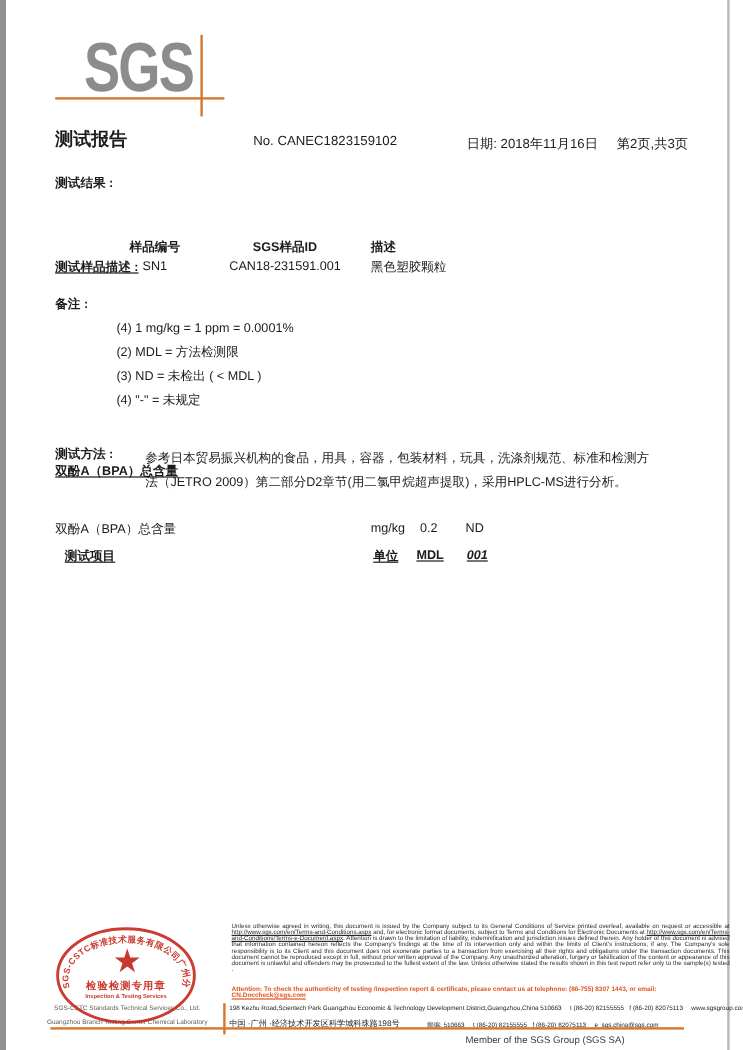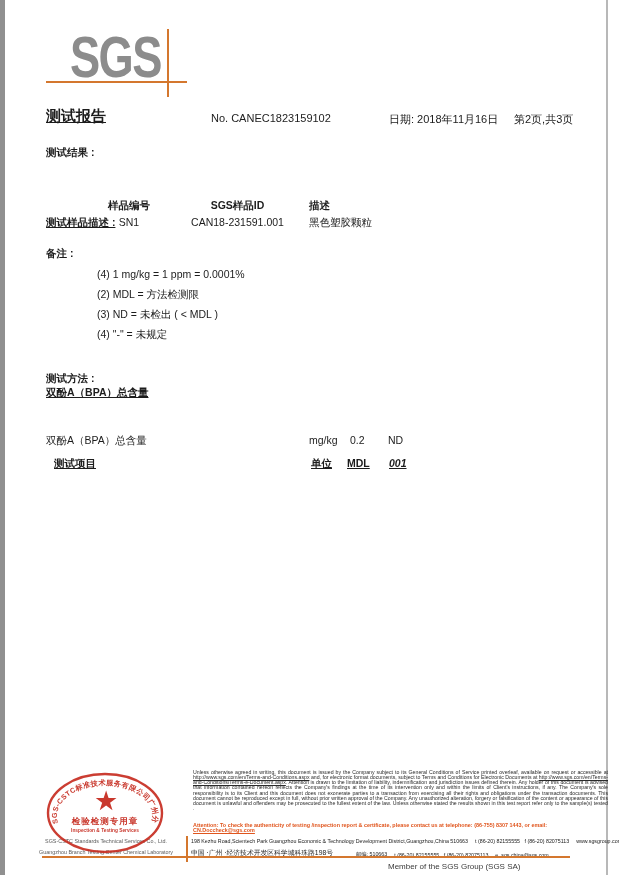--- a/index.html
+++ b/index.html
@@ -12,21 +12,21 @@
   .scan-edge-left { left:0; top:0; width:5px; height:875px; background:#909090; }
   .scan-edge-right { left:606px; top:0; width:2px; height:875px; background:#b8b8b8; }
 
   
   .logo-text { left:70px; top:28px; font-size:58px; font-weight:bold; color:#8c8c8c;
                letter-spacing:-2px; line-height:1; transform:scaleX(.78); transform-origin:left top; }
   .logo-hline { left:46px; top:81px; width:141px; height:2px; background:#d4772e; }
   .logo-vline { left:167px; top:29px; width:2px; height:68px; background:#d4772e; }
 
   
-  .doc-title { left:46px; top:107px; font-size:15px; font-weight:bold;text-decoration:underline; }
+  .doc-title { left:46px; top:107px; font-size:15px; font-weight:bold; }
   .report-no { left:211px; top:112px; font-size:11px; }
   .report-date { left:389px; top:112px; font-size:11px; }
   .page-info { left:514px; top:112px; font-size:11px; }
 
   .sec-label { font-size:10.5px; font-weight:bold; }
   .u { text-decoration:underline;margin-top:40px; }
   .results-label { left:46px; top:146px;text-align:right; }
   .sample-title { left:46px; top:176px; }
 
   .cell { font-size:10.5px; }
@@ -88,20 +88,22 @@
   <div class="abs cell" style="left:309px;top:216px;">黑色塑胶颗粒</div>
 
   <div class="abs sec-label notes-label">备注 :</div>
   <div class="abs note-line" style="top:264px;">(4) 1 mg/kg = 1 ppm = 0.0001%</div>
   <div class="abs note-line" style="top:284px;">(2) MDL = 方法检测限</div>
   <div class="abs note-line" style="top:304px;">(3) ND = 未检出 ( &lt; MDL )</div>
   <div class="abs note-line" style="top:324px;">(4) "-" = 未规定</div>
 
   <div class="abs sec-label u bpa-title">双酚A（BPA）总含量</div>
   <div class="abs sec-label method-label">测试方法 :</div>
+  <div class="abs method-line" style="top:372px;">参考日本贸易振兴机构的食品，用具，容器，包装材料，玩具，洗涤剂规范、标准和检测方</div>
+  <div class="abs method-line" style="top:392px;">法（JETRO 2009）第二部分D2章节(用二氯甲烷超声提取)，采用HPLC-MS进行分析。</div>
 
   <div class="abs cell bold u" style="left:54px;top:417px;">测试项目</div>
   <div class="abs cell bold u" style="left:311px;top:417px;">单位</div>
   <div class="abs cell bold u" style="left:347px;top:417px;">MDL</div>
   <div class="abs cell bold u" style="left:389px;top:417px;font-style:italic;">001</div>
 
   <div class="abs cell" style="left:46px;top:434px;">双酚A（BPA）总含量</div>
   <div class="abs cell" style="left:309px;top:434px;">mg/kg</div>
   <div class="abs cell" style="left:350px;top:434px;">0.2</div>
   <div class="abs cell" style="left:388px;top:434px;">ND</div>

